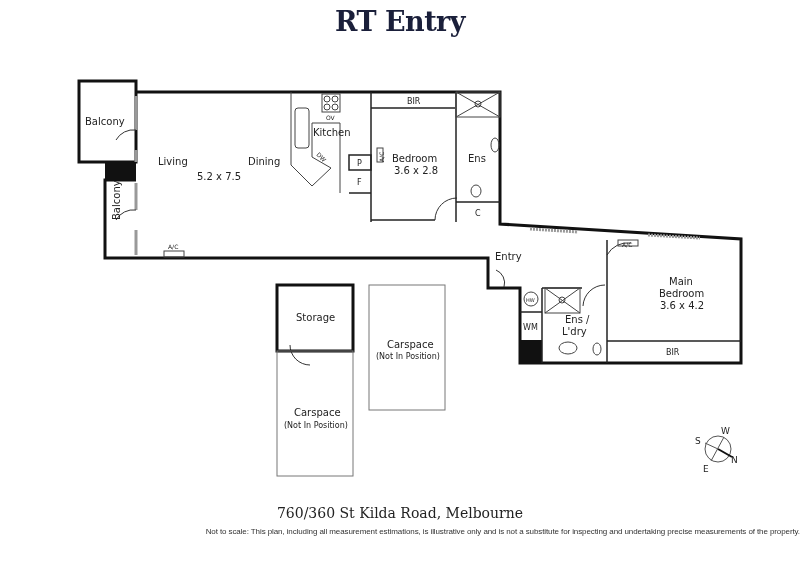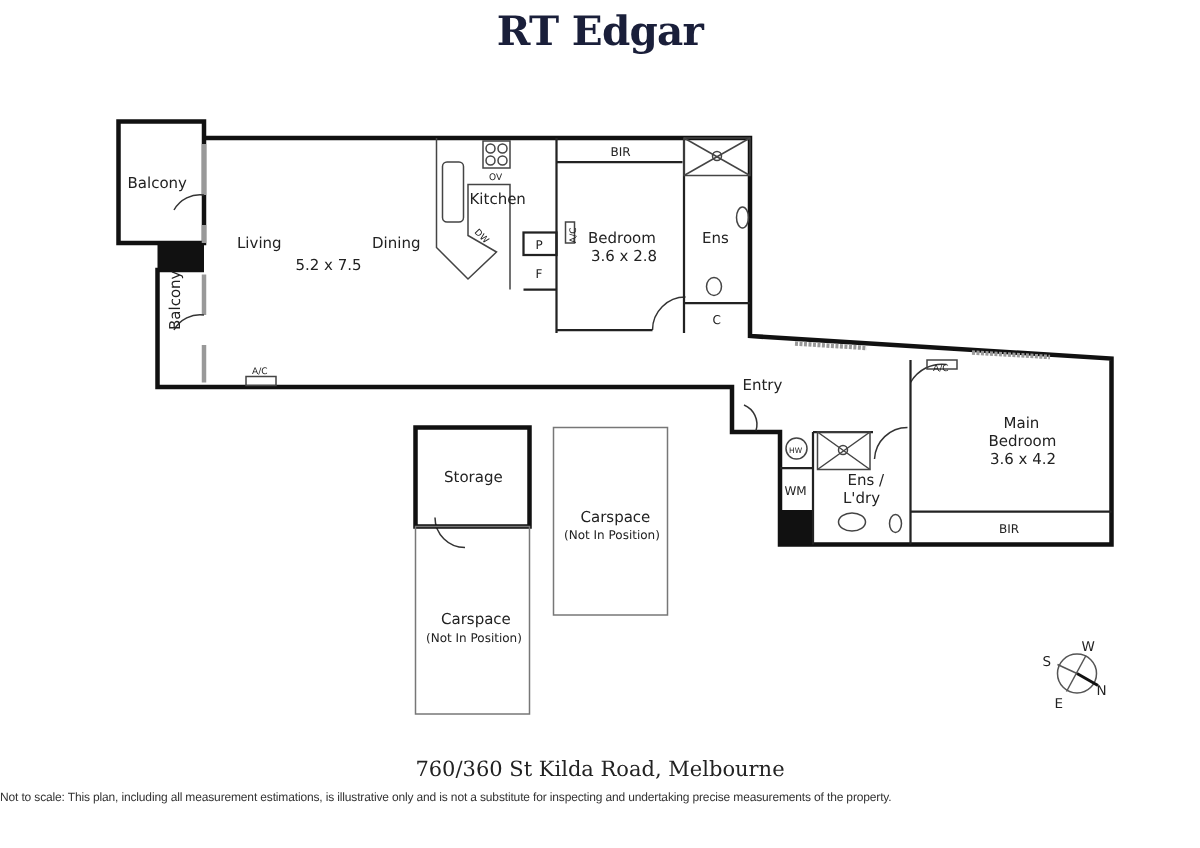--- a/index.html
+++ b/index.html
@@ -1,26 +1,26 @@
 <!DOCTYPE html>
 <html><head>
 <meta charset="utf-8">
 <style>
   html, body { margin:0; padding:0; background:#ffffff; }
   body { width:800px; height:565px; position:relative; overflow:hidden; font-family:"Liberation Sans", sans-serif; }
   .brand { position:absolute; left:0; width:800px; top:6px; text-align:center; font-family:"DejaVu Serif", serif; font-size:27px; font-weight:bold; color:#1a1f3a; letter-spacing:-0.5px; }
   svg.plan { position:absolute; left:0; top:0; }
   .lbl { font-family:"DejaVu Sans", sans-serif; fill:#222; }
   .address { position:absolute; left:0; width:800px; top:505px; text-align:center; font-family:"DejaVu Serif", serif; font-size:14px; color:#222; }
-  .disclaimer { position:absolute; left:0; width:800px; top:527px; text-align:left; font-family:"Liberation Sans", sans-serif; font-size:8px; color:#333; letter-spacing:-0.1px; }
+  .disclaimer { position:absolute; left:0; width:800px; top:527px; text-align:right; font-family:"Liberation Sans", sans-serif; font-size:8px; color:#333; letter-spacing:-0.1px; }
 </style>
 </head>
 <body>
 
-<div class="brand">RT Edgar</div>
+<div class="brand">RT Entry</div>
 
 <svg class="plan" width="800" height="565" viewBox="0 0 800 565">
   <g fill="none" stroke="#111" stroke-width="3" stroke-linejoin="miter">
 
     <rect x="79" y="81" width="57" height="81"></rect>
 
     <polyline points="136,92 500,92 500,224 741,239 741,363 520,363 520,288 488,288 488,258 105,258 105,180 136,180"></polyline>
   </g>
 
   <rect x="105" y="162" width="31" height="18" fill="#111"></rect>

